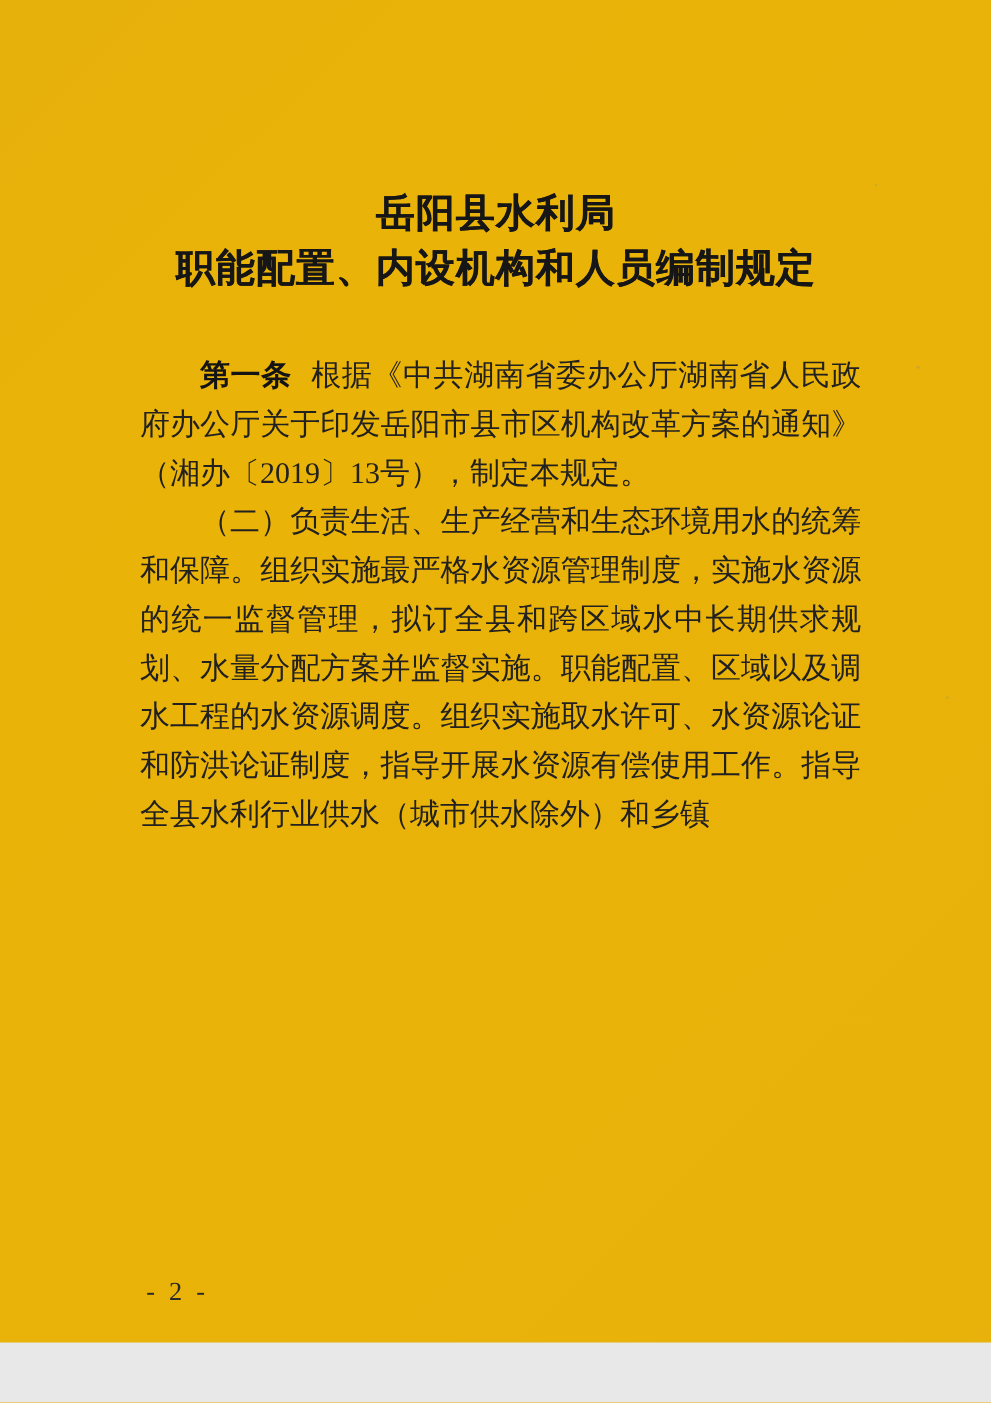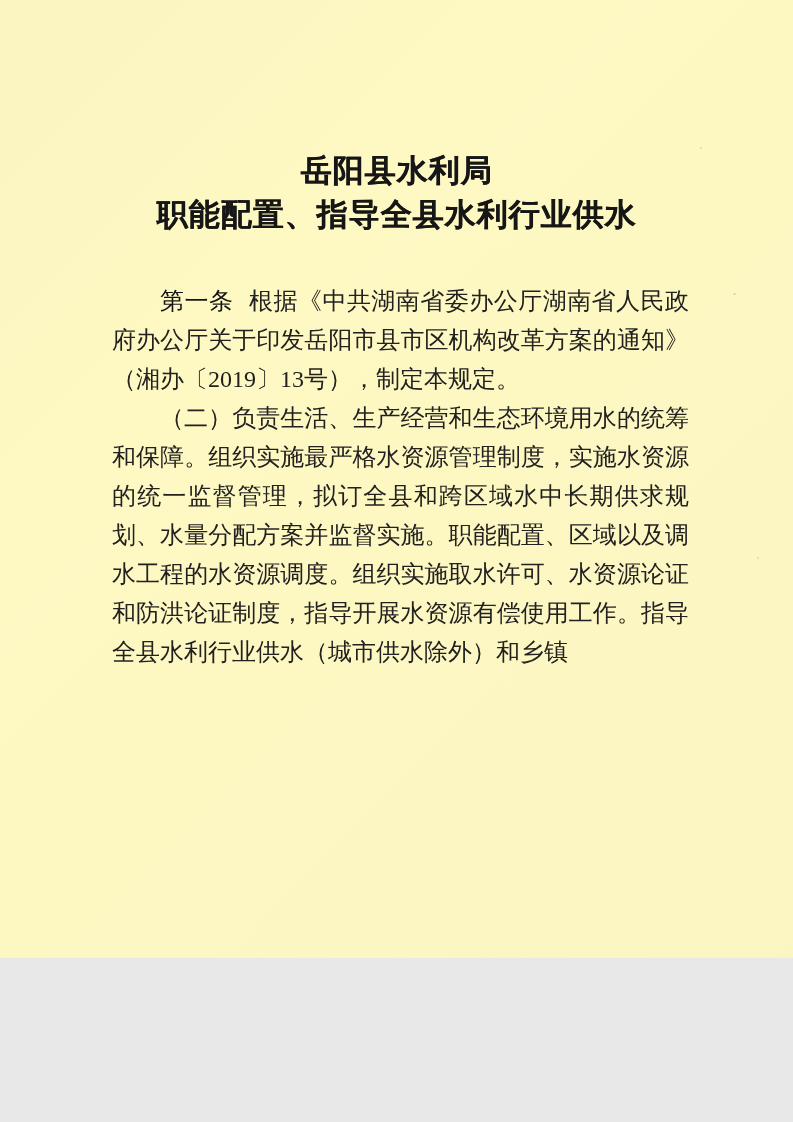--- a/index.html
+++ b/index.html
@@ -1,23 +1,23 @@
 <!DOCTYPE html>
 <html><head>
 <meta charset="utf-8">
 <style>
   html, body { margin: 0; padding: 0; }
   body { background: #e8e8e8; }
 
   .page {
     position: relative;
     width: 793px;
-    height: 958px;
+    height: 1074px;
     margin: 0 auto;
-    background: #fef9c3;
+    background: #eab308;
     overflow: hidden;
     font-family: "Liberation Serif", serif;
     color: #1e1e1e;
   }
 
   
   .scan-tint {
     position: absolute;
     inset: 0;
     background: linear-gradient(135deg, rgba(120,120,120,0.03) 0%, rgba(255,255,255,0) 30%, rgba(130,130,130,0.025) 100%);
@@ -56,21 +56,21 @@
     line-height: 39px;
     text-align: justify;
     color: #222120;
   }
   .para {
     margin: 0;
     text-indent: 2em;
   }
   .para-label {
     font-family: "Liberation Sans", sans-serif;
-    font-weight: 400;
+    font-weight: 700;
     color: #141414;
     margin-right: 0.65em;
   }
   .para-label:empty { display: none; }
 
   .page-number {
     position: absolute;
     left: 117px;
     top: 1018px;
     font-size: 21px;
@@ -84,21 +84,21 @@
 <body>
 
 <div class="page">
   <div class="scan-tint"></div>
   <div class="speck" style="left:733px; top:293px; width:3px; height:2px;"></div>
   <div class="speck" style="left:757px; top:557px; width:2px; height:2px;"></div>
   <div class="speck" style="left:700px; top:147px; width:2px; height:2px;"></div>
 
   <div class="doc-title">
     <div class="title-line">岳阳县水利局</div>
-    <div class="title-line">职能配置、指导全县水利行业供水</div>
+    <div class="title-line">职能配置、内设机构和人员编制规定</div>
   </div>
 
   <div class="doc-body">
     <p class="para"><span class="para-label">第一条</span><span>根据《中共湖南省委办公厅湖南省人民政府办公厅关于印发岳阳市县市区机构改革方案的通知》（湘办〔2019〕13号），制定本规定。</span></p>
     <p class="para"><span>（二）负责生活、生产经营和生态环境用水的统筹和保障。组织实施最严格水资源管理制度，实施水资源的统一监督管理，拟订全县和跨区域水中长期供求规划、水量分配方案并监督实施。职能配置、区域以及调水工程的水资源调度。组织实施取水许可、水资源论证和防洪论证制度，指导开展水资源有偿使用工作。指导全县水利行业供水（城市供水除外）和乡镇</span></p>
   </div>
 
   <div class="page-number">- 2 -</div>
 </div>
 

